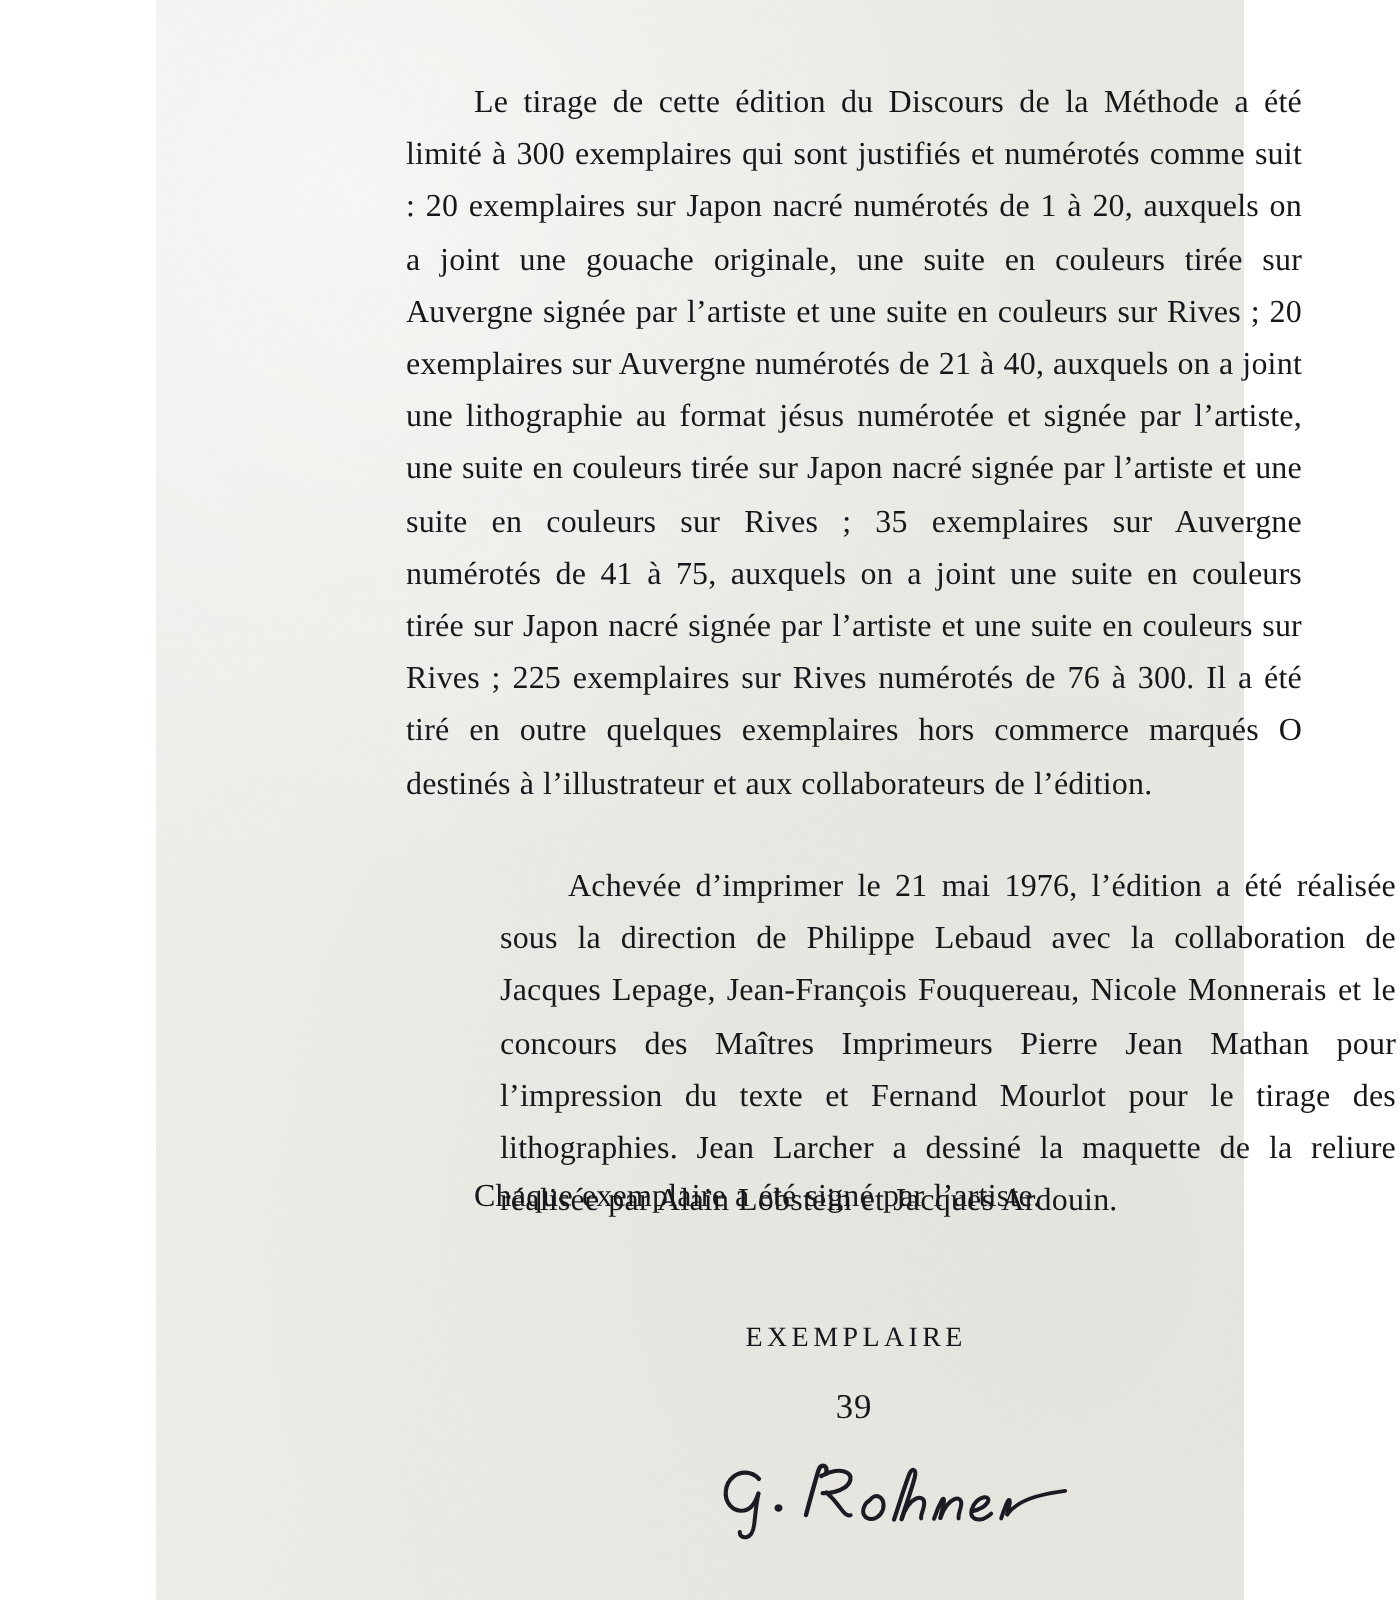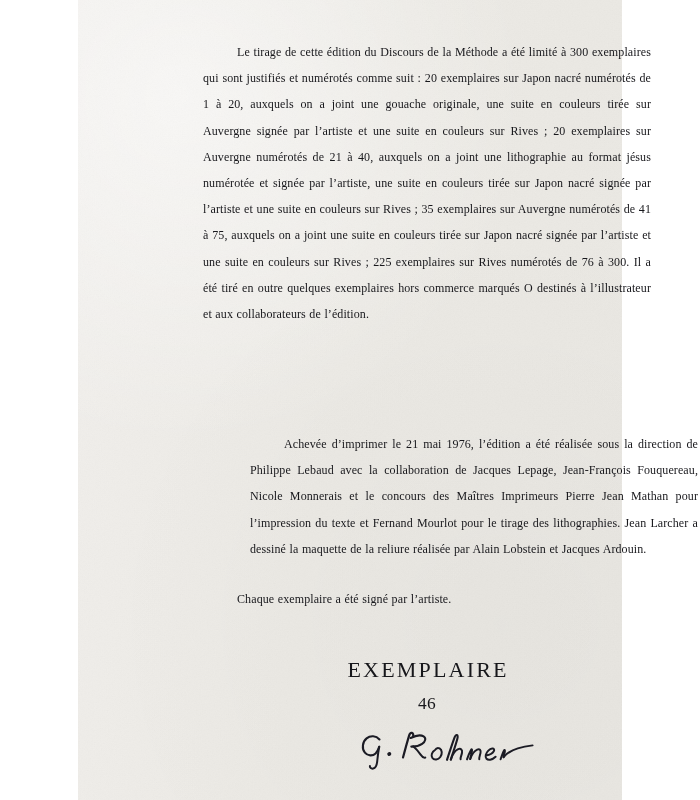--- a/index.html
+++ b/index.html
@@ -48,21 +48,21 @@
     position: absolute;
     left: 125px;
     top: 0;
     width: 448px;
     height: 800px;
   }
 
   .para {
     margin: 0;
     color: #17171b;
-    font-size: 12px;
+    font-size: 16px;
     line-height: 26.2px;
     text-align: justify;
     text-align-last: left;
     text-indent: 34px;
     letter-spacing: 0.1px;
     word-spacing: 0.4px;
     -webkit-font-smoothing: antialiased;
   }
 
   #para-tirage {
@@ -88,21 +88,21 @@
     text-align: left;
   }
 
   #exemplaire-heading {
     position: absolute;
     top: 660px;
     left: 0;
     width: 448px;
     text-align: center;
     color: #17171b;
-    font-size: 22px;
+    font-size: 14px;
     line-height: 20px;
     letter-spacing: 2.2px;
     text-indent: 2.2px;
   }
 
   #copy-number {
     position: absolute;
     top: 692px;
     left: 0;
     width: 448px;
@@ -145,21 +145,21 @@
     <div id="content">
 
       <p class="para" id="para-tirage">Le tirage de cette édition du Discours de la Méthode a été limité à 300 exemplaires qui sont justifiés et numérotés comme suit : 20 exemplaires sur Japon nacré numérotés de 1 à 20, auxquels on a joint une gouache originale, une suite en couleurs tirée sur Auvergne signée par l’artiste et une suite en couleurs sur Rives ; 20 exemplaires sur Auvergne numérotés de 21 à 40, auxquels on a joint une lithographie au format jésus numérotée et signée par l’artiste, une suite en couleurs tirée sur Japon nacré signée par l’artiste et une suite en couleurs sur Rives ; 35 exemplaires sur Auvergne numérotés de 41 à 75, auxquels on a joint une suite en couleurs tirée sur Japon nacré signée par l’artiste et une suite en couleurs sur Rives ; 225 exemplaires sur Rives numérotés de 76 à 300. Il a été tiré en outre quelques exemplaires hors commerce marqués O destinés à l’illustrateur et aux collaborateurs de l’édition.</p>
 
       <p class="para" id="para-acheve">Achevée d’imprimer le 21 mai 1976, l’édition a été réalisée sous la direction de Philippe Lebaud avec la collaboration de Jacques Lepage, Jean-François Fouquereau, Nicole Monnerais et le concours des Maîtres Imprimeurs Pierre Jean Mathan pour l’impression du texte et Fernand Mourlot pour le tirage des lithographies. Jean Larcher a dessiné la maquette de la reliure réalisée par Alain Lobstein et Jacques Ardouin.</p>
 
       <p class="para" id="para-chaque">Chaque exemplaire a été signé par l’artiste.</p>
 
       <div id="exemplaire-heading">EXEMPLAIRE</div>
 
-      <div id="copy-number">46</div>
+      <div id="copy-number">39</div>
 
       <div id="signature">
         <svg viewBox="0 0 190 62" aria-hidden="true">
           <g fill="none" stroke="#1b1b24" stroke-linecap="round" stroke-linejoin="round">
 
             <path d="M28.5 21.5 C25.0 17.6 19.4 17.3 15.6 20.4 C11.4 23.8 10.6 30.6 13.9 34.6 C16.7 38.0 21.6 38.3 24.6 35.4 C26.3 33.7 27.3 31.4 28.2 28.8" stroke-width="2.1"></path>
             <path d="M28.2 28.8 C27.1 34.4 26.6 39.6 26.2 43.4 C25.8 47.4 24.6 50.1 22.2 50.6 C20.2 51.0 18.7 49.7 18.9 48.0" stroke-width="2.0"></path>
 
             <path d="M37.5 35.0 C38.6 34.4 39.8 35.0 39.6 36.1 C39.4 37.2 38.1 37.6 37.3 36.9 C36.7 36.4 36.8 35.4 37.5 35.0 Z" stroke-width="1.3" fill="#1b1b24"></path>
 

